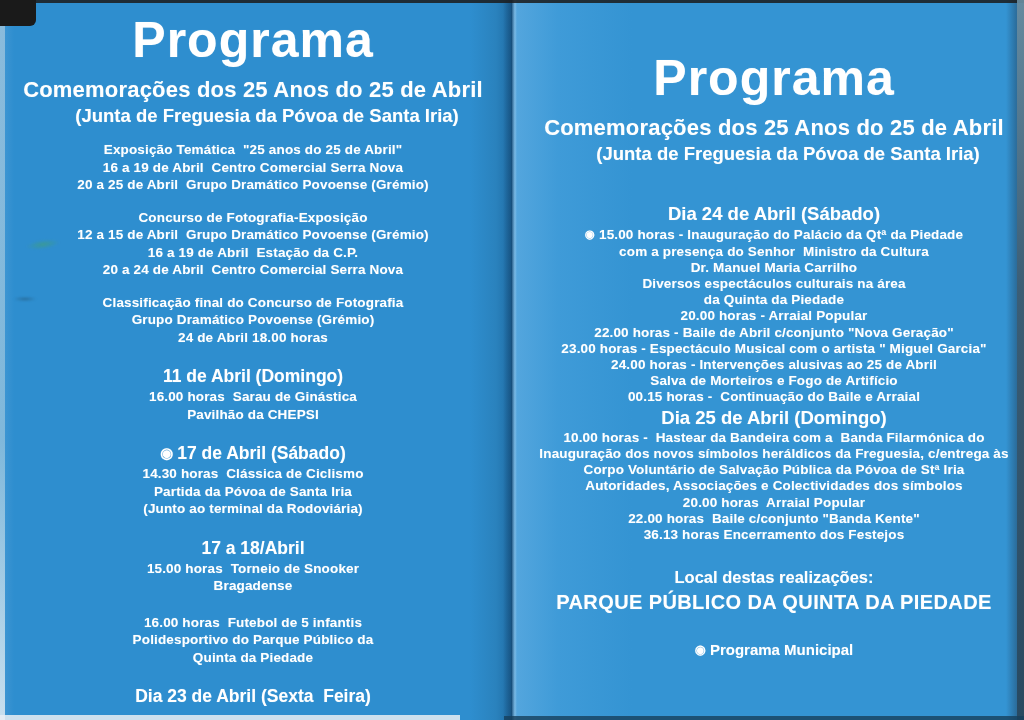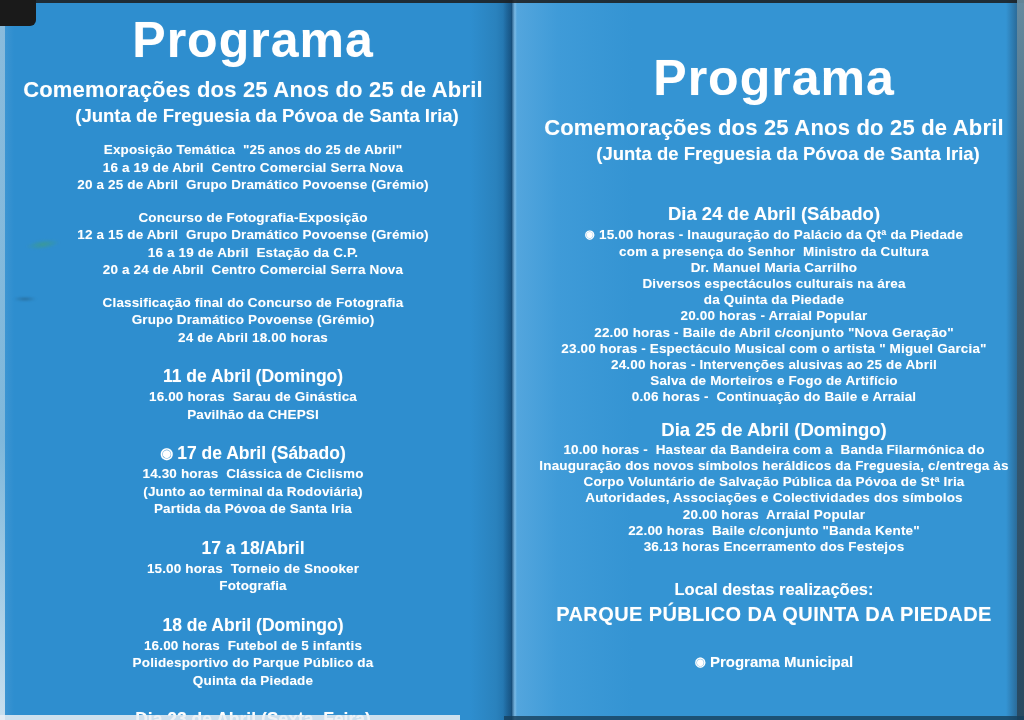--- a/index.html
+++ b/index.html
@@ -93,32 +93,31 @@
 
     <div class="blk blk-day">
       <div class="day">11 de Abril (Domingo)</div>
       <div class="ln">16.00 horas  Sarau de Ginástica</div>
       <div class="ln">Pavilhão da CHEPSI</div>
     </div>
 
     <div class="blk blk-day">
       <div class="day"><span class="bullet">◉</span><span>17 de Abril (Sábado)</span></div>
       <div class="ln">14.30 horas  Clássica de Ciclismo</div>
+      <div class="ln">Partida da Póvoa de Santa Iria</div>
       <div class="ln">(Junto ao terminal da Rodoviária)</div>
-      <div class="ln">Partida da Póvoa de Santa Iria</div>
     </div>
 
     <div class="blk blk-day">
       <div class="day">17 a 18/Abril</div>
       <div class="ln">15.00 horas  Torneio de Snooker</div>
-      <div class="ln">Fotografia</div>
+      <div class="ln">Bragadense</div>
     </div>
 
     <div class="blk blk-day">
-      <div class="day">18 de Abril (Domingo)</div>
       <div class="ln">16.00 horas  Futebol de 5 infantis</div>
       <div class="ln">Polidesportivo do Parque Público da</div>
       <div class="ln">Quinta da Piedade</div>
     </div>
 
     <div class="blk blk-day">
       <div class="day">Dia 23 de Abril (Sexta  Feira)</div>
 
     </div>
   </div>
@@ -133,24 +132,24 @@
       <div class="ln"><span class="bullet">◉</span><span>15.00 horas - Inauguração do Palácio da Qtª da Piedade</span></div>
       <div class="ln">com a presença do Senhor  Ministro da Cultura</div>
       <div class="ln">Dr. Manuel Maria Carrilho</div>
       <div class="ln">Diversos espectáculos culturais na área</div>
       <div class="ln">da Quinta da Piedade</div>
       <div class="ln">20.00 horas - Arraial Popular</div>
       <div class="ln">22.00 horas - Baile de Abril c/conjunto "Nova Geração"</div>
       <div class="ln">23.00 horas - Espectáculo Musical com o artista " Miguel Garcia"</div>
       <div class="ln">24.00 horas - Intervenções alusivas ao 25 de Abril</div>
       <div class="ln">Salva de Morteiros e Fogo de Artifício</div>
-      <div class="ln">0.06 horas -  Continuação do Baile e Arraial</div>
+      <div class="ln">00.15 horas -  Continuação do Baile e Arraial</div>
     </div>
 
-    <div class="blk" style="margin-top:12px;">
+    <div class="blk" style="margin-top:0;">
       <div class="day">Dia 25 de Abril (Domingo)</div>
       <div class="ln">10.00 horas -  Hastear da Bandeira com a  Banda Filarmónica do</div>
       <div class="ln">Inauguração dos novos símbolos heráldicos da Freguesia, c/entrega às</div>
       <div class="ln">Corpo Voluntário de Salvação Pública da Póvoa de Stª Iria</div>
       <div class="ln">Autoridades, Associações e Colectividades dos símbolos</div>
       <div class="ln">20.00 horas  Arraial Popular</div>
       <div class="ln">22.00 horas  Baile c/conjunto "Banda Kente"</div>
       <div class="ln">36.13 horas Encerramento dos Festejos</div>
     </div>
 

